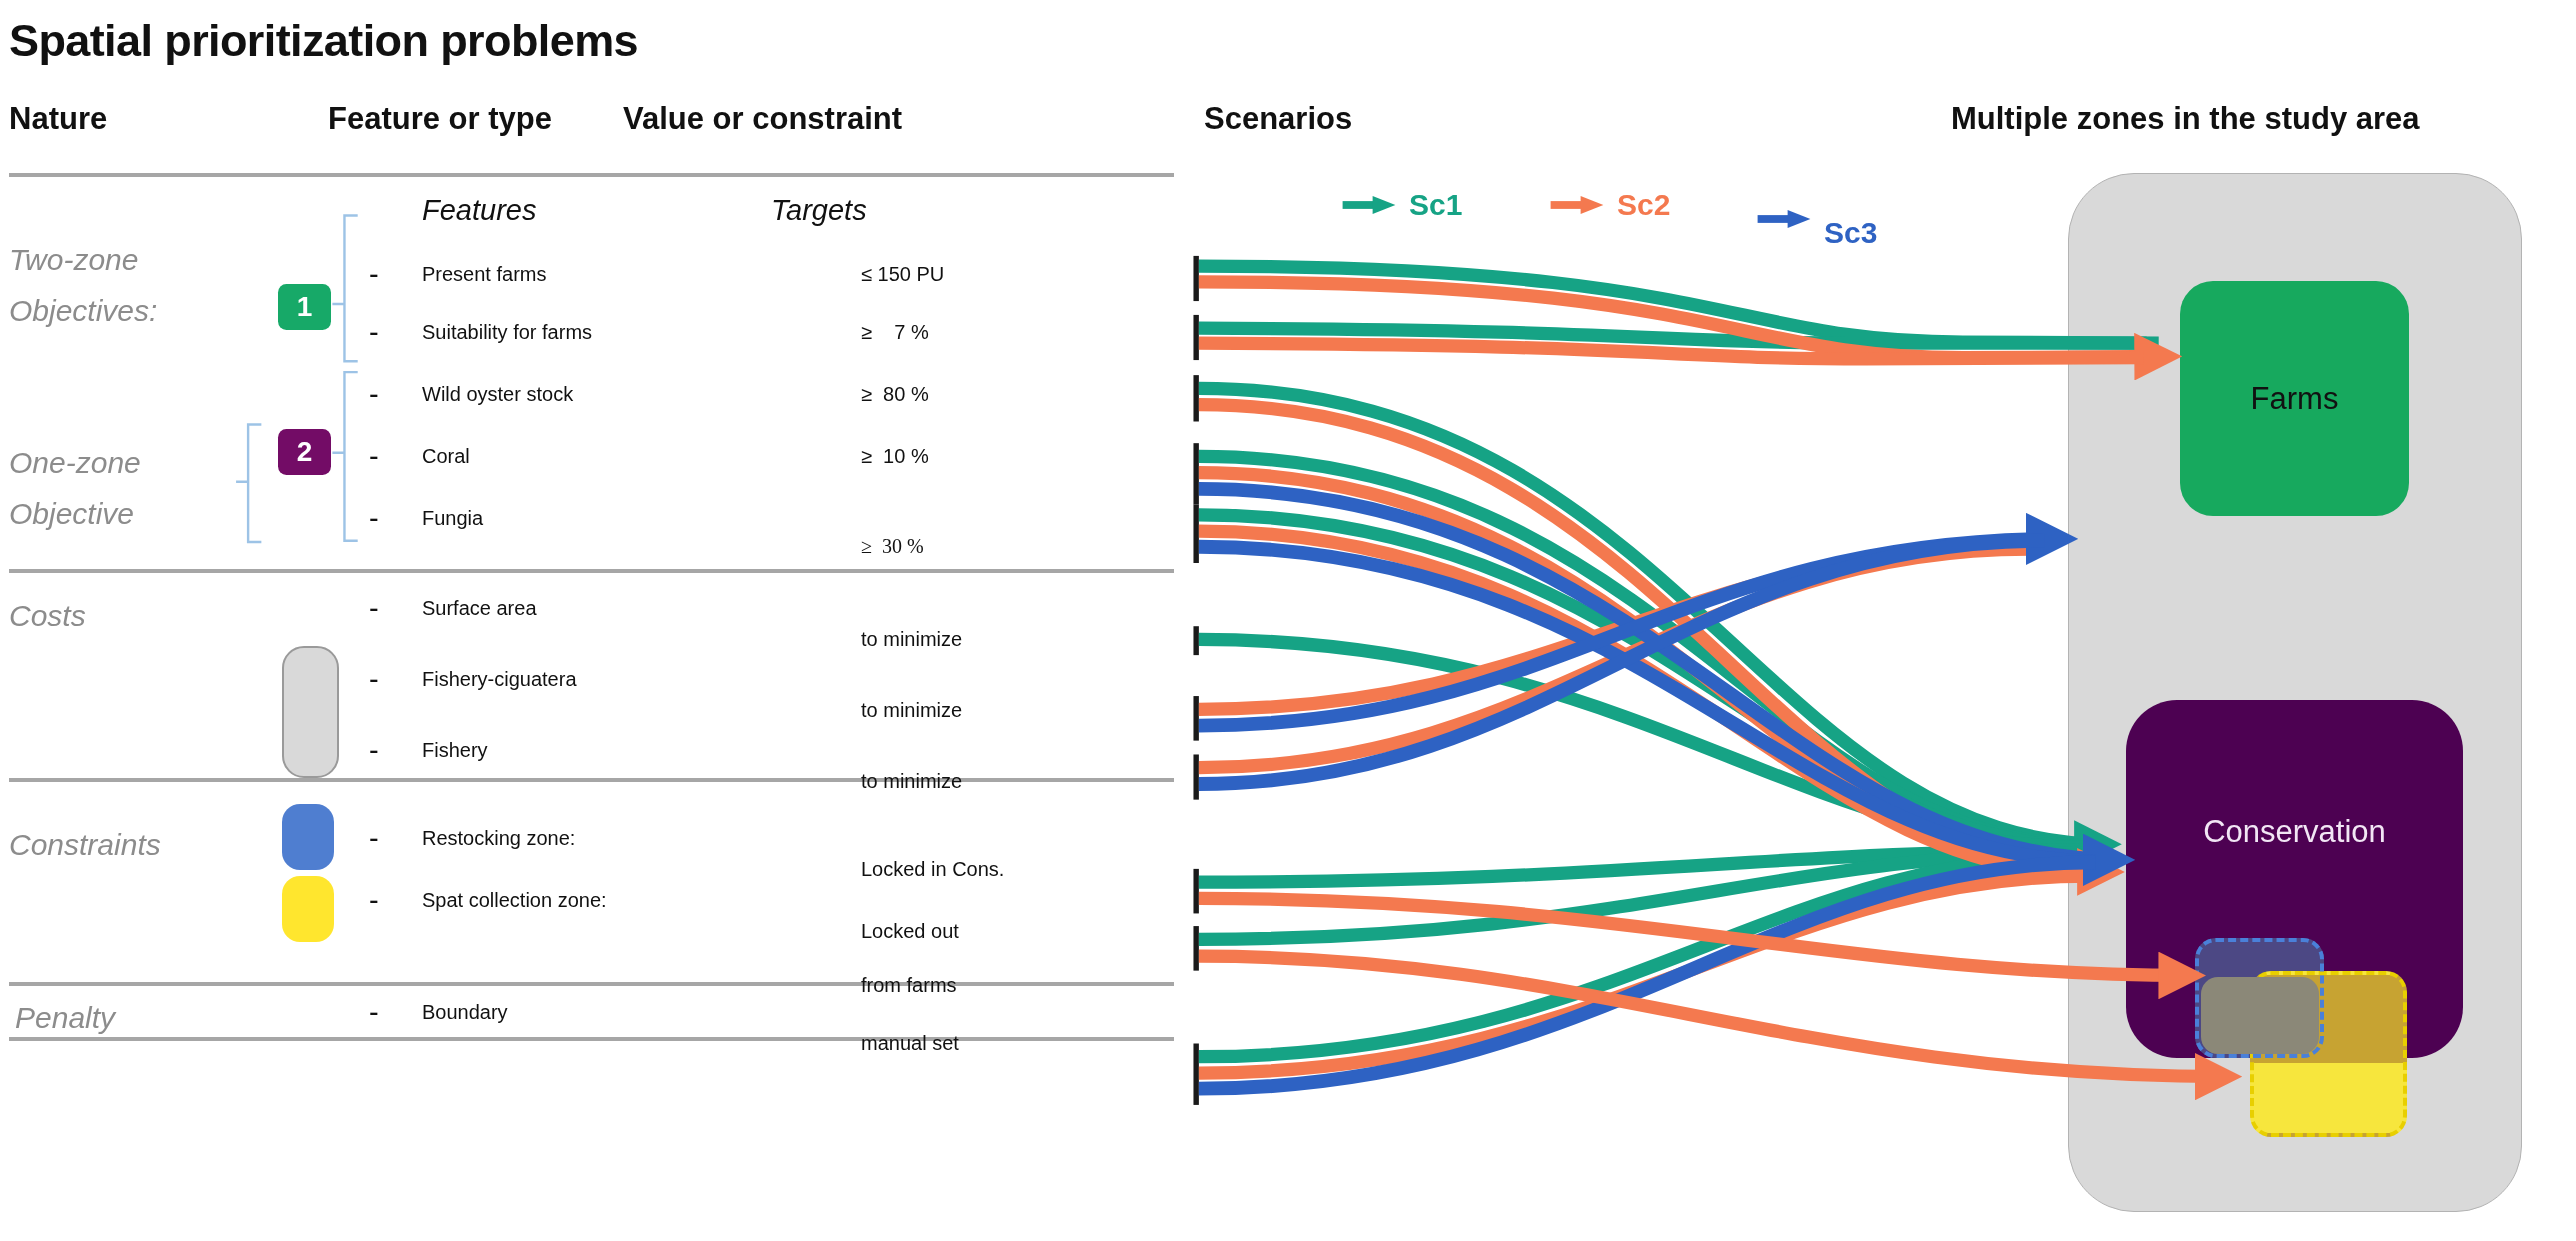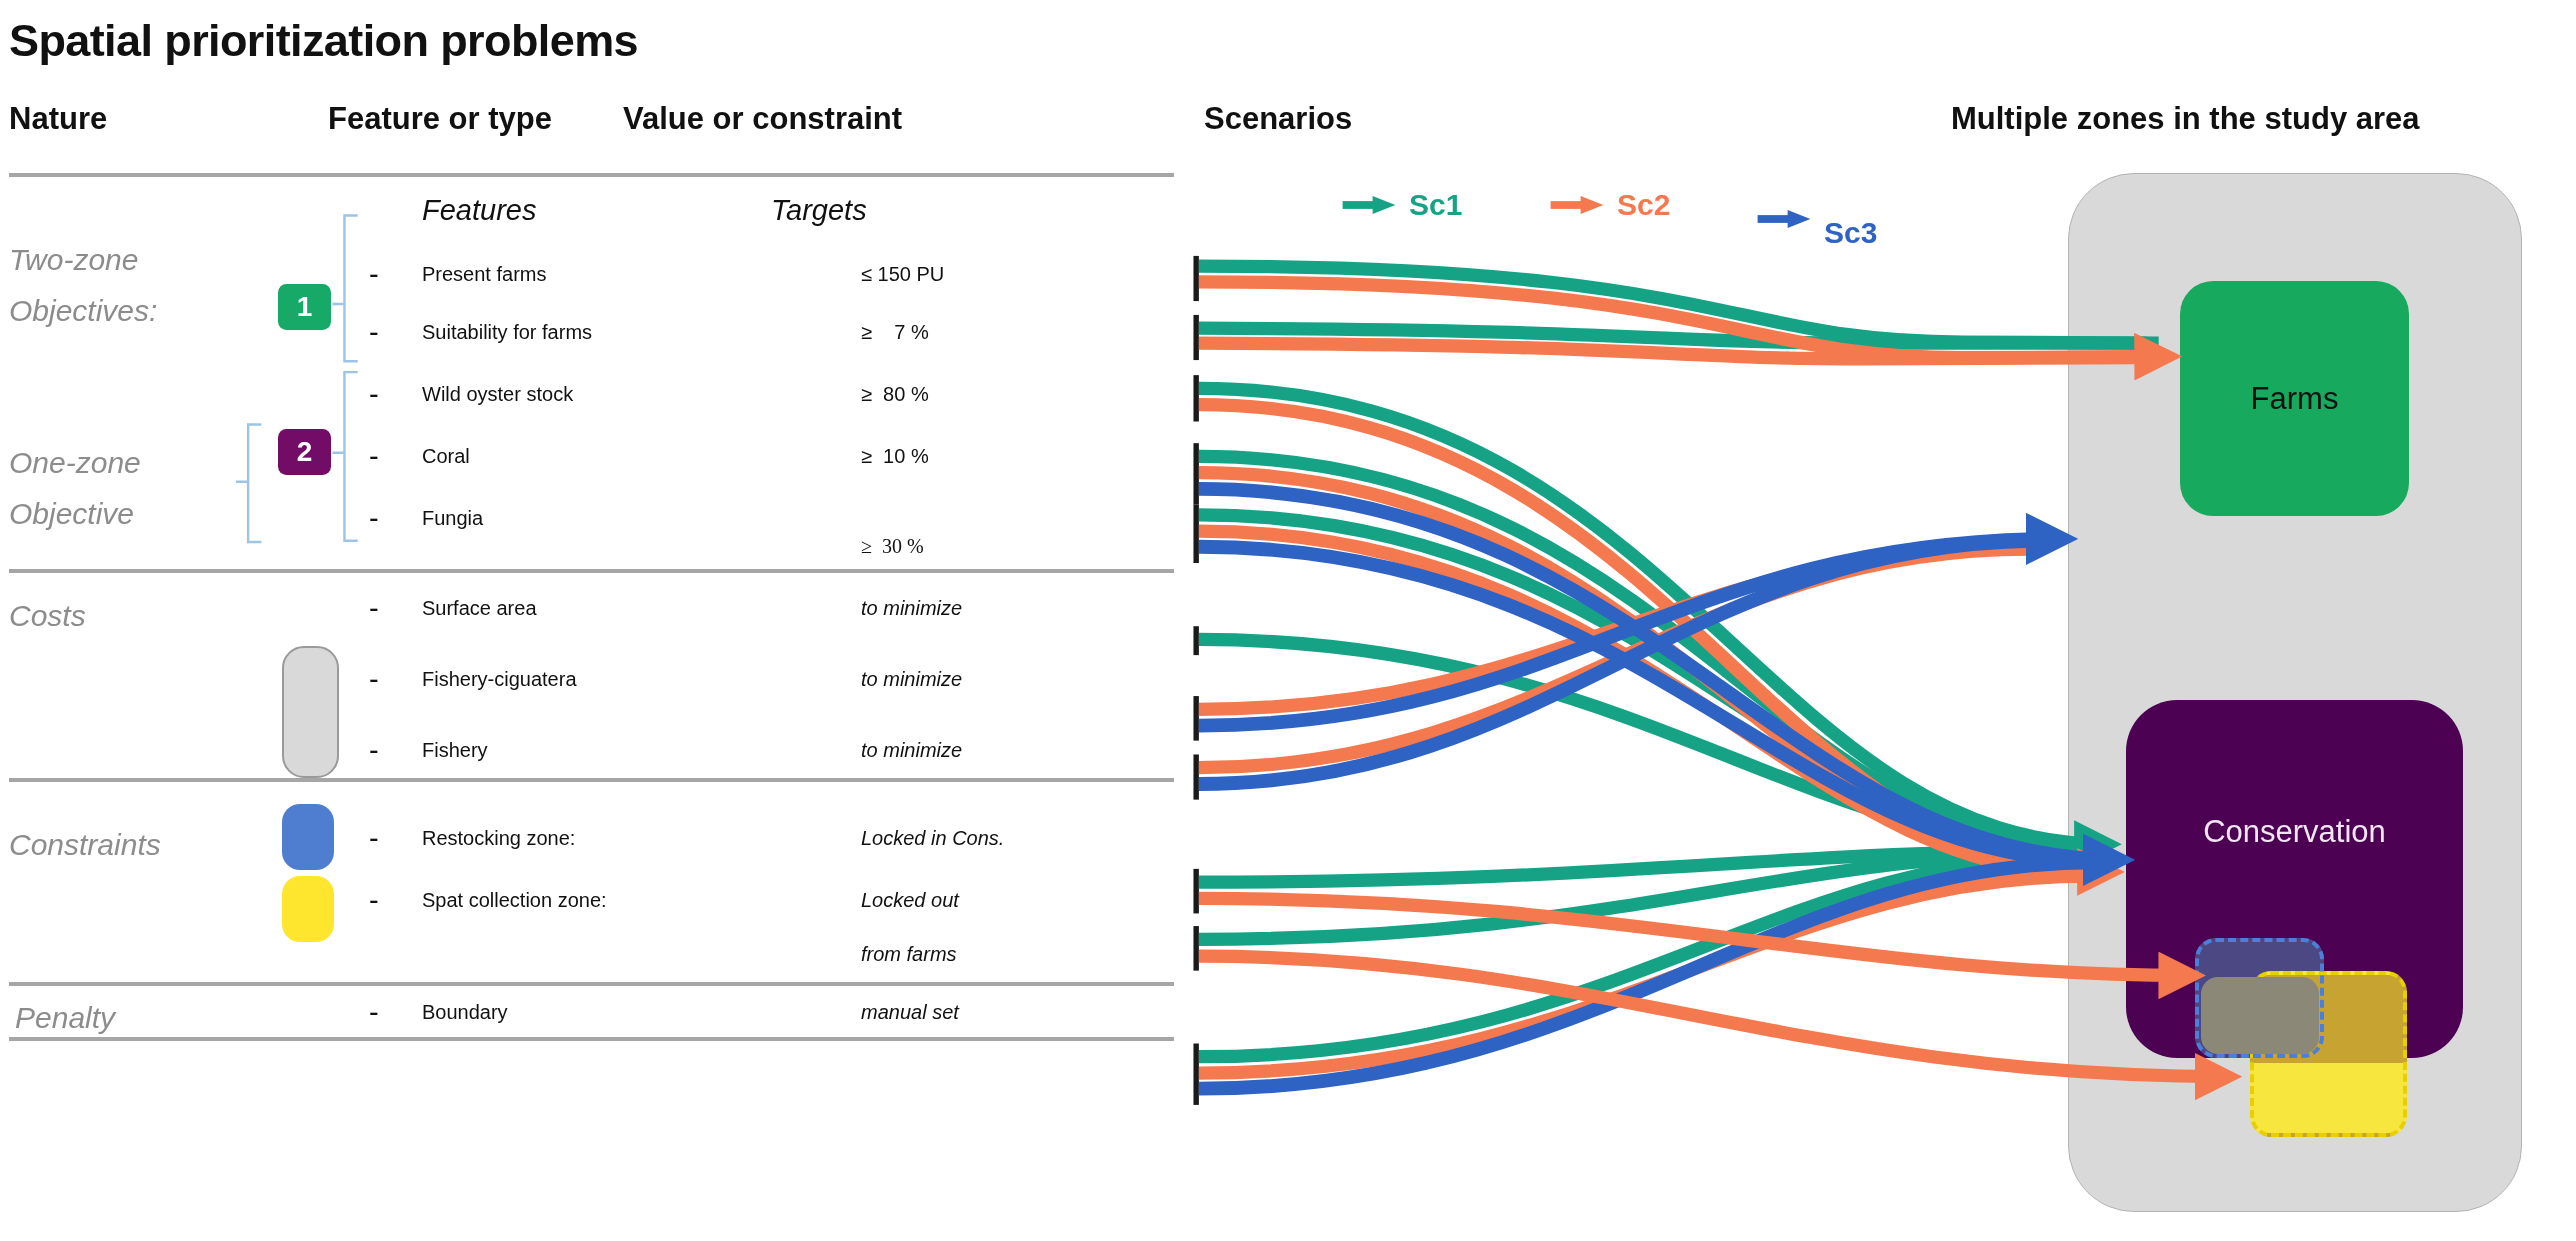--- a/index.html
+++ b/index.html
@@ -3,21 +3,21 @@
 <meta charset="utf-8">
 <style>
   html,body{margin:0;padding:0;background:#ffffff;}
   #canvas{position:relative;width:2576px;height:1241px;background:#ffffff;overflow:hidden;
           font-family:"Liberation Sans", sans-serif;color:#111;}
   .abs{position:absolute;}
   .title{font-size:45px;font-weight:700;letter-spacing:-0.6px;}
   .colhdr{font-size:31px;font-weight:700;}
   .subhdr{font-size:29px;font-style:italic;font-weight:400;}
   .rowtxt{font-size:20px;line-height:36px;white-space:pre;}
-  .ital{font-style:italic;}
+  .ital{margin-top:31px;}
   .grp{font-size:30px;font-style:italic;color:#8c8c8c;line-height:51px;}
   .dash{font-size:29px;}
   .divider{position:absolute;height:3.6px;background:#a6a6a6;}
   .badge{position:absolute;width:53px;height:46px;border-radius:8.4px;display:flex;align-items:center;justify-content:center;
          color:#fff;font-size:28px;font-weight:700;}
   .legend-label{font-size:30px;font-weight:700;}
   .zone-label-dark{font-size:31px;color:#111;}
   .zone-label-light{font-size:31px;color:#f2e6f5;}
   svg{display:block;}
 </style>

